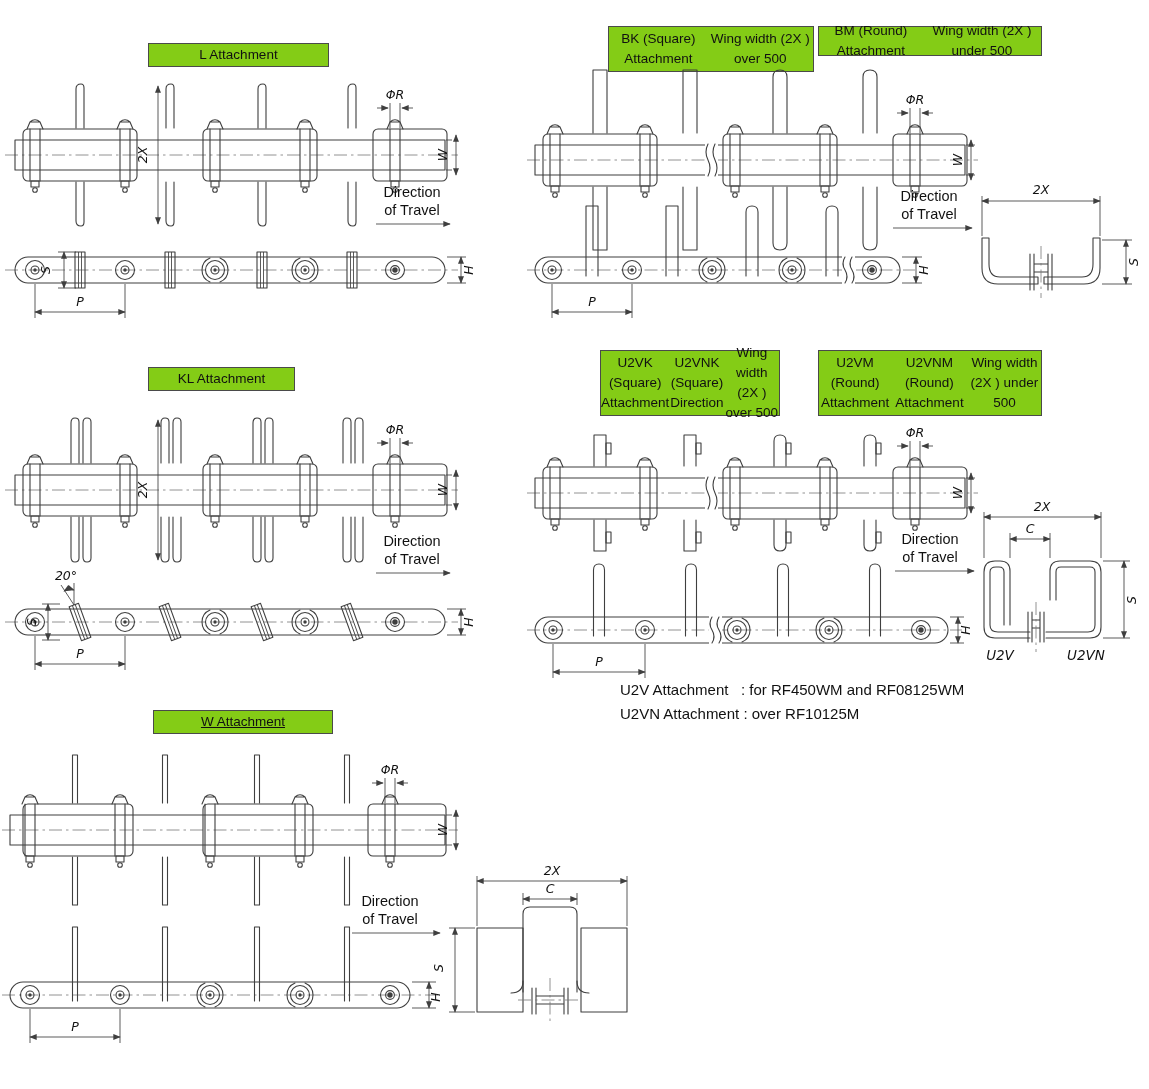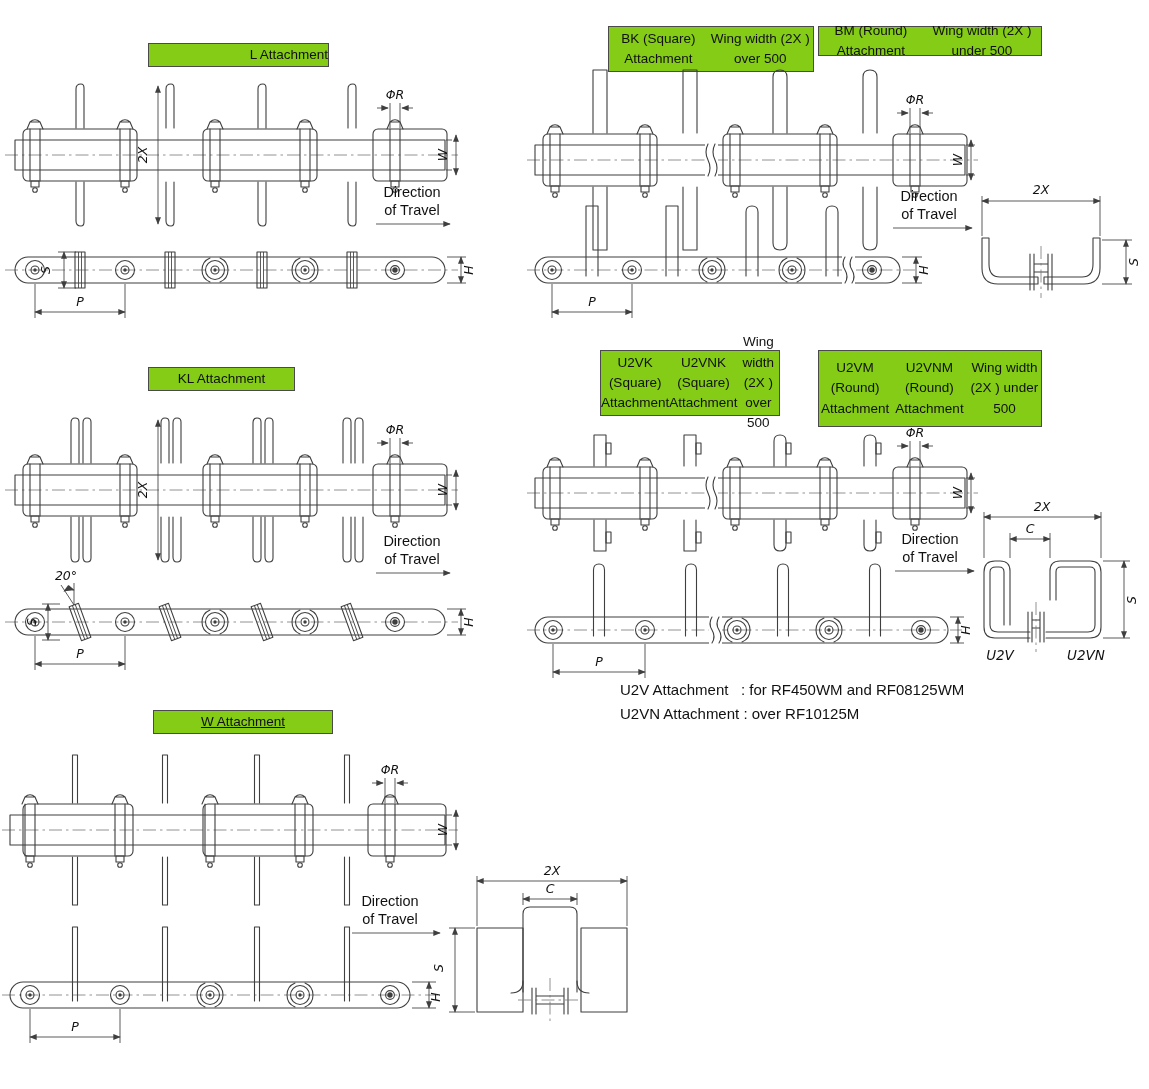--- a/index.html
+++ b/index.html
@@ -14,40 +14,40 @@
   .dir{font:14.5px "Liberation Sans",sans-serif;fill:#111;}
   .sublbl{font:italic 13.5px "DejaVu Sans",sans-serif;fill:#111;}
   .tbox{position:absolute;box-sizing:border-box;border:1.5px solid #4a4a4a;background:#84cc16;
         display:flex;flex-direction:row;align-items:center;justify-content:center;
         font-size:13.5px;line-height:1.5;text-align:center;}
   .note{position:absolute;font-size:15px;white-space:pre;}
 </style>
 </head>
 <body>
 
-<div class="tbox" style="left:148px;top:43px;width:181px;height:24px;justify-content:flex-end;">
+<div class="tbox" style="left:148px;top:43px;width:181px;height:24px;">
   <div>L Attachment</div>
 </div>
 <div class="tbox" style="left:608px;top:26px;width:206px;height:46px;">
   <div>BK (Square) Attachment</div>
   <div>Wing width (2X ) over 500</div>
 </div>
 <div class="tbox" style="left:818px;top:26px;width:224px;height:30px;">
   <div>BM (Round) Attachment</div>
   <div>Wing width (2X ) under 500</div>
 </div>
 <div class="tbox" style="left:148px;top:367px;width:147px;height:24px;">
   <div>KL Attachment</div>
 </div>
 <div class="tbox" style="left:600px;top:350px;width:180px;height:66px;justify-content:center;">
   <div>U2VK (Square) Attachment</div>
-  <div>U2VNK (Square) Attachment</div>
+  <div>U2VNK (Square) Direction</div>
   <div>Wing width (2X ) over 500</div>
 </div>
-<div class="tbox" style="left:818px;top:350px;width:224px;height:77px;">
+<div class="tbox" style="left:818px;top:350px;width:224px;height:66px;">
   <div>U2VM (Round) Attachment</div>
   <div>U2VNM (Round) Attachment</div>
   <div>Wing width (2X ) under 500</div>
 </div>
 <div class="tbox" style="left:153px;top:710px;width:180px;height:24px;text-decoration:underline;">
   <div>W Attachment</div>
 </div>
 
 <div class="note" style="left:620px;top:681px;">U2V Attachment   : for RF450WM and RF08125WM</div>
 <div class="note" style="left:620px;top:705px;">U2VN Attachment : over RF10125M</div>

